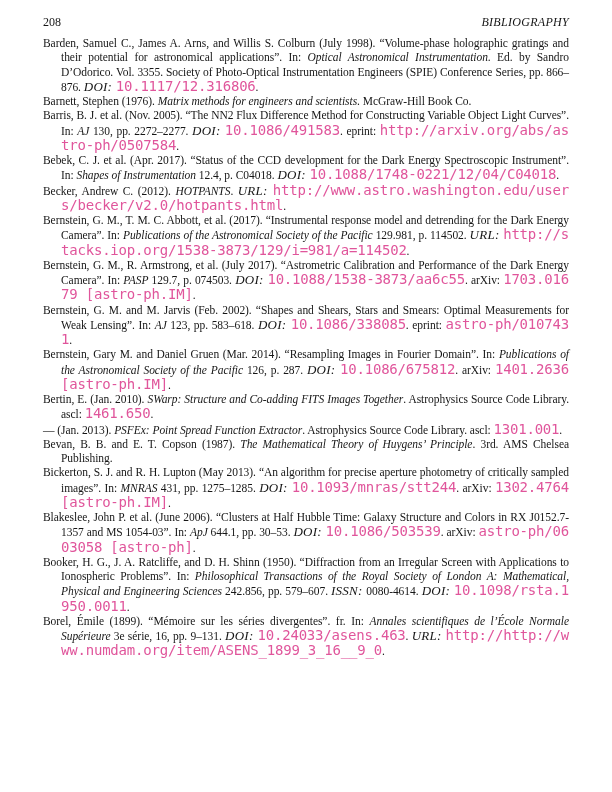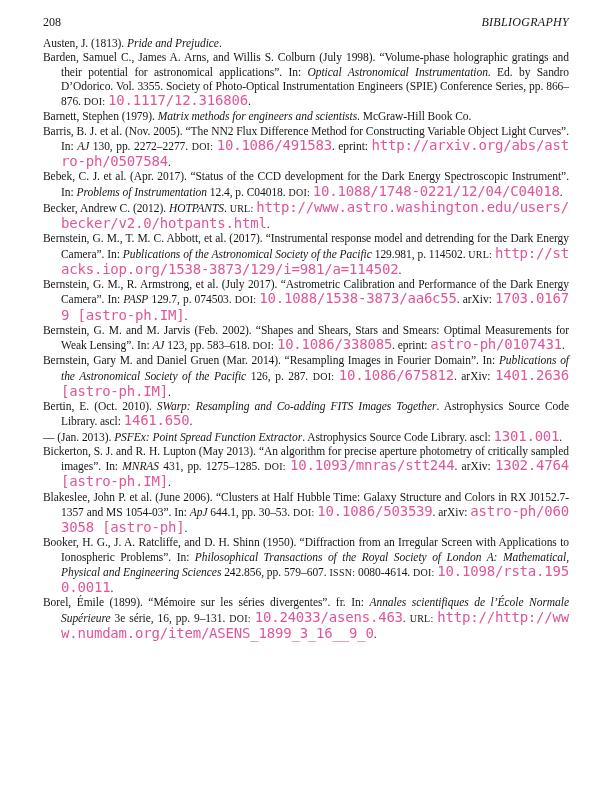--- a/index.html
+++ b/index.html
@@ -44,51 +44,52 @@
     padding-left: 18px;
     text-indent: -18px;
     text-align: justify;
     font-size: 11.5px;
     line-height: 14.25px;
     letter-spacing: -0.05px;
   }
   .seg-r { font-style: normal; }
   .seg-i { font-style: italic; }
   .seg-sc {
-    font-size: 10px;
+    font-size: 13px;
     letter-spacing: 0.25px;
+    font-style: italic;
   }
   .seg-l {
     font-family: "DejaVu Sans Mono", monospace;
     font-size: 14px;
     letter-spacing: -0.2px;
     color: var(--link-color, #e0559b);
     word-break: break-all;
     cursor: pointer;
   }
 </style>
 </head>
 <body>
 
 <div class="page">
   <div class="header">
     <span class="pagenum">208</span>
     <span class="running-head">BIBLIOGRAPHY</span>
   </div>
   <div class="content" id="bib-list">
-      <p class="entry"><span class="seg-r">Austen, J. (1813). </span><span class="seg-i">Pride and Prejudice</span><span class="seg-r">.</span></p>
       <p class="entry"><span class="seg-r">Barden, Samuel C., James A. Arns, and Willis S. Colburn (July 1998). “Volume-phase holographic gratings and their potential for astronomical applications”. In: </span><span class="seg-i">Optical Astronomical Instrumentation</span><span class="seg-r">. Ed. by Sandro D’Odorico. Vol. 3355. Society of Photo-Optical Instrumentation Engineers (SPIE) Conference Series, pp. 866–876. </span><span class="seg-sc">DOI: </span><span class="seg-l">10.1117/12.316806</span><span class="seg-r">.</span></p>
-      <p class="entry"><span class="seg-r">Barnett, Stephen (1979). </span><span class="seg-i">Matrix methods for engineers and scientists</span><span class="seg-r">. McGraw-Hill Book Co.</span></p>
+      <p class="entry"><span class="seg-r">Barnett, Stephen (1976). </span><span class="seg-i">Matrix methods for engineers and scientists</span><span class="seg-r">. McGraw-Hill Book Co.</span></p>
       <p class="entry"><span class="seg-r">Barris, B. J. et al. (Nov. 2005). “The NN2 Flux Difference Method for Constructing Variable Object Light Curves”. In: </span><span class="seg-i">AJ</span><span class="seg-r"> 130, pp. 2272–2277. </span><span class="seg-sc">DOI: </span><span class="seg-l">10.1086/491583</span><span class="seg-r">. eprint: </span><span class="seg-l">http://arxiv.org/abs/astro-ph/0507584</span><span class="seg-r">.</span></p>
-      <p class="entry"><span class="seg-r">Bebek, C. J. et al. (Apr. 2017). “Status of the CCD development for the Dark Energy Spectroscopic Instrument”. In: </span><span class="seg-i">Problems of Instrumentation</span><span class="seg-r"> 12.4, p. C04018. </span><span class="seg-sc">DOI: </span><span class="seg-l">10.1088/1748-0221/12/04/C04018</span><span class="seg-r">.</span></p>
+      <p class="entry"><span class="seg-r">Bebek, C. J. et al. (Apr. 2017). “Status of the CCD development for the Dark Energy Spectroscopic Instrument”. In: </span><span class="seg-i">Shapes of Instrumentation</span><span class="seg-r"> 12.4, p. C04018. </span><span class="seg-sc">DOI: </span><span class="seg-l">10.1088/1748-0221/12/04/C04018</span><span class="seg-r">.</span></p>
       <p class="entry"><span class="seg-r">Becker, Andrew C. (2012). </span><span class="seg-i">HOTPANTS</span><span class="seg-r">. </span><span class="seg-sc">URL: </span><span class="seg-l">http://www.astro.washington.edu/users/becker/v2.0/hotpants.html</span><span class="seg-r">.</span></p>
       <p class="entry"><span class="seg-r">Bernstein, G. M., T. M. C. Abbott, et al. (2017). “Instrumental response model and detrending for the Dark Energy Camera”. In: </span><span class="seg-i">Publications of the Astronomical Society of the Pacific</span><span class="seg-r"> 129.981, p. 114502. </span><span class="seg-sc">URL: </span><span class="seg-l">http://stacks.iop.org/1538-3873/129/i=981/a=114502</span><span class="seg-r">.</span></p>
       <p class="entry"><span class="seg-r">Bernstein, G. M., R. Armstrong, et al. (July 2017). “Astrometric Calibration and Performance of the Dark Energy Camera”. In: </span><span class="seg-i">PASP</span><span class="seg-r"> 129.7, p. 074503. </span><span class="seg-sc">DOI: </span><span class="seg-l">10.1088/1538-3873/aa6c55</span><span class="seg-r">. arXiv: </span><span class="seg-l">1703.01679 [astro-ph.IM]</span><span class="seg-r">.</span></p>
       <p class="entry"><span class="seg-r">Bernstein, G. M. and M. Jarvis (Feb. 2002). “Shapes and Shears, Stars and Smears: Optimal Measurements for Weak Lensing”. In: </span><span class="seg-i">AJ</span><span class="seg-r"> 123, pp. 583–618. </span><span class="seg-sc">DOI: </span><span class="seg-l">10.1086/338085</span><span class="seg-r">. eprint: </span><span class="seg-l">astro-ph/0107431</span><span class="seg-r">.</span></p>
       <p class="entry"><span class="seg-r">Bernstein, Gary M. and Daniel Gruen (Mar. 2014). “Resampling Images in Fourier Domain”. In: </span><span class="seg-i">Publications of the Astronomical Society of the Pacific</span><span class="seg-r"> 126, p. 287. </span><span class="seg-sc">DOI: </span><span class="seg-l">10.1086/675812</span><span class="seg-r">. arXiv: </span><span class="seg-l">1401.2636 [astro-ph.IM]</span><span class="seg-r">.</span></p>
-      <p class="entry"><span class="seg-r">Bertin, E. (Oct. 2010). </span><span class="seg-i">SWarp: Resampling and Co-adding FITS Images Together</span><span class="seg-r">. Astrophysics Source Code Library. ascl: </span><span class="seg-l">1461.650</span><span class="seg-r">.</span></p>
+      <p class="entry"><span class="seg-r">Bertin, E. (Jan. 2010). </span><span class="seg-i">SWarp: Structure and Co-adding FITS Images Together</span><span class="seg-r">. Astrophysics Source Code Library. ascl: </span><span class="seg-l">1461.650</span><span class="seg-r">.</span></p>
       <p class="entry"><span class="seg-r">— (Jan. 2013). </span><span class="seg-i">PSFEx: Point Spread Function Extractor</span><span class="seg-r">. Astrophysics Source Code Library. ascl: </span><span class="seg-l">1301.001</span><span class="seg-r">.</span></p>
+      <p class="entry"><span class="seg-r">Bevan, B. B. and E. T. Copson (1987). </span><span class="seg-i">The Mathematical Theory of Huygens’ Principle</span><span class="seg-r">. 3rd. AMS Chelsea Publishing.</span></p>
       <p class="entry"><span class="seg-r">Bickerton, S. J. and R. H. Lupton (May 2013). “An algorithm for precise aperture photometry of critically sampled images”. In: </span><span class="seg-i">MNRAS</span><span class="seg-r"> 431, pp. 1275–1285. </span><span class="seg-sc">DOI: </span><span class="seg-l">10.1093/mnras/stt244</span><span class="seg-r">. arXiv: </span><span class="seg-l">1302.4764 [astro-ph.IM]</span><span class="seg-r">.</span></p>
       <p class="entry"><span class="seg-r">Blakeslee, John P. et al. (June 2006). “Clusters at Half Hubble Time: Galaxy Structure and Colors in RX J0152.7-1357 and MS 1054-03”. In: </span><span class="seg-i">ApJ</span><span class="seg-r"> 644.1, pp. 30–53. </span><span class="seg-sc">DOI: </span><span class="seg-l">10.1086/503539</span><span class="seg-r">. arXiv: </span><span class="seg-l">astro-ph/0603058 [astro-ph]</span><span class="seg-r">.</span></p>
       <p class="entry"><span class="seg-r">Booker, H. G., J. A. Ratcliffe, and D. H. Shinn (1950). “Diffraction from an Irregular Screen with Applications to Ionospheric Problems”. In: </span><span class="seg-i">Philosophical Transactions of the Royal Society of London A: Mathematical, Physical and Engineering Sciences</span><span class="seg-r"> 242.856, pp. 579–607. </span><span class="seg-sc">ISSN: </span><span class="seg-r">0080-4614. </span><span class="seg-sc">DOI: </span><span class="seg-l">10.1098/rsta.1950.0011</span><span class="seg-r">.</span></p>
       <p class="entry"><span class="seg-r">Borel, Émile (1899). “Mémoire sur les séries divergentes”. fr. In: </span><span class="seg-i">Annales scientifiques de l’École Normale Supérieure</span><span class="seg-r"> 3e série, 16, pp. 9–131. </span><span class="seg-sc">DOI: </span><span class="seg-l">10.24033/asens.463</span><span class="seg-r">. </span><span class="seg-sc">URL: </span><span class="seg-l">http://http://www.numdam.org/item/ASENS_1899_3_16__9_0</span><span class="seg-r">.</span></p>
     </div>
 </div>
 
 </body></html>

